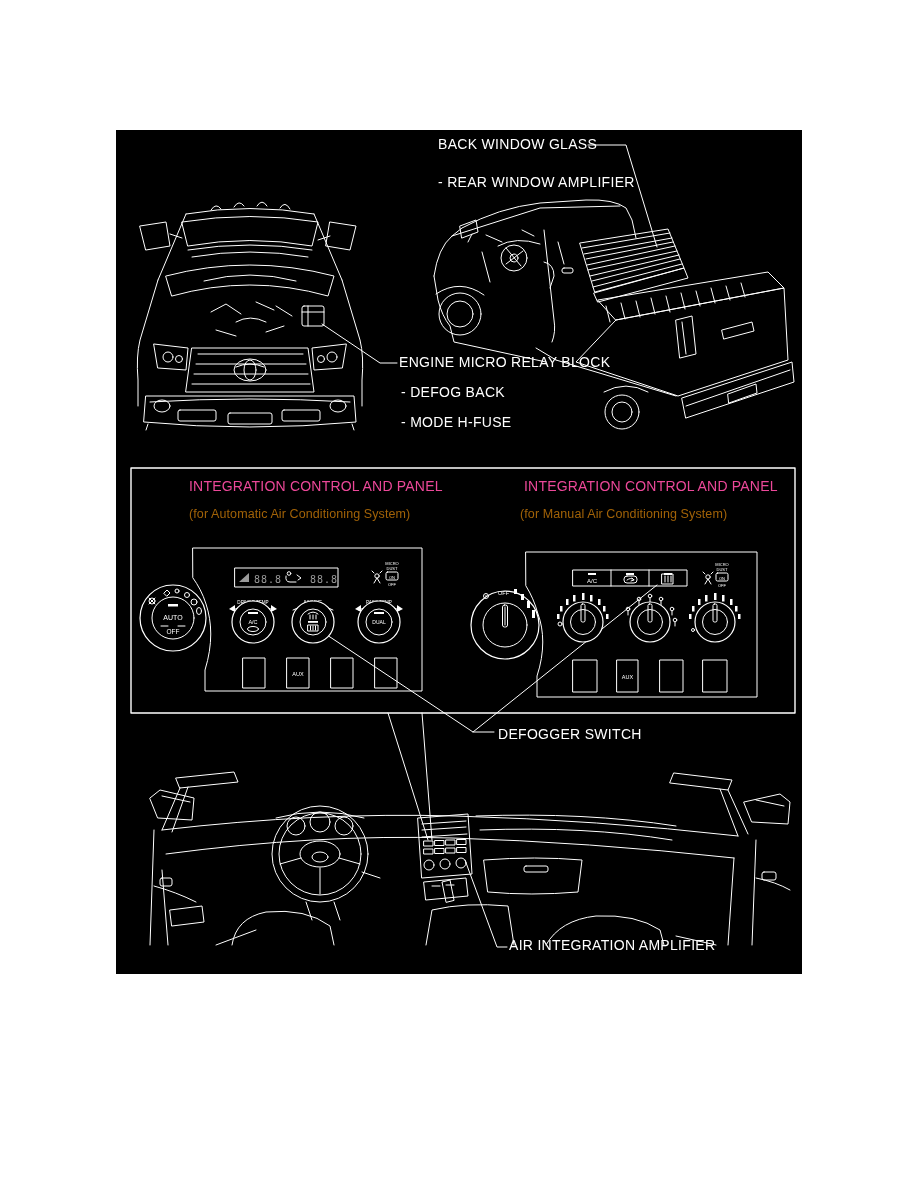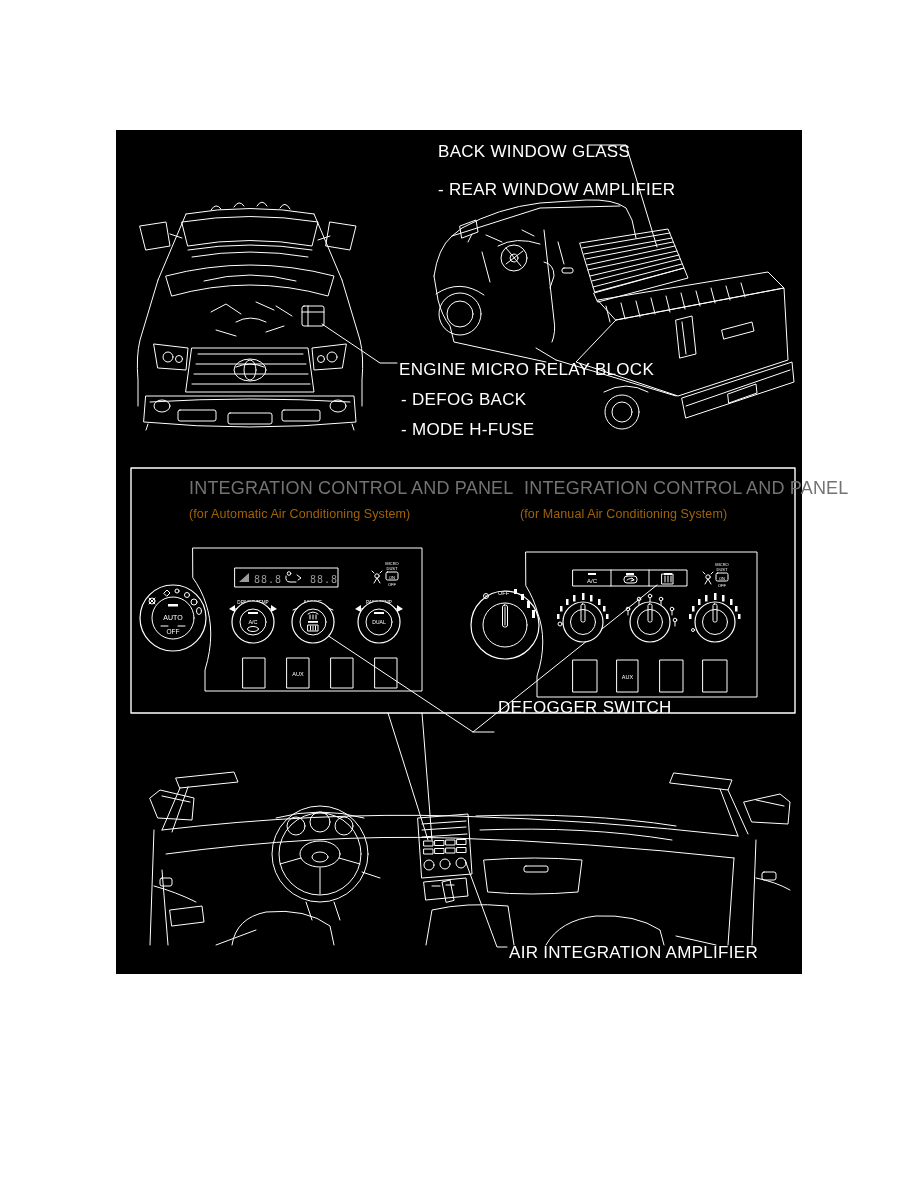--- a/index.html
+++ b/index.html
@@ -1,21 +1,21 @@
 <!DOCTYPE html>
 <html><head>
 <meta charset="utf-8">
 <style>
   html,body{margin:0;padding:0;background:#ffffff;}
   .page{position:relative;width:918px;height:1188px;background:#ffffff;overflow:hidden;
         font-family:"Liberation Sans",sans-serif;}
   .diagram{position:absolute;left:116px;top:130px;width:686px;height:844px;background:#000;}
   .diagram svg{position:absolute;left:0;top:0;}
-  .callout{position:absolute;color:#fff;font-size:17px;line-height:16px;letter-spacing:.3px;white-space:nowrap;margin-top:8px;}
-  .ptitle{position:absolute;color:#737373;font-size:18px;letter-spacing:.2px;white-space:nowrap;}
+  .callout{position:absolute;color:#fff;font-size:14px;line-height:16px;letter-spacing:.3px;white-space:nowrap;}
+  .ptitle{position:absolute;color:#ec4899;font-size:14px;letter-spacing:.2px;white-space:nowrap;}
   .psub{position:absolute;color:#a16207;font-size:12.5px;letter-spacing:.1px;white-space:nowrap;}
   .art{stroke:#fff;stroke-width:1;fill:none;stroke-linecap:round;stroke-linejoin:round;}
   .artbold{stroke:#fff;stroke-width:1.4;fill:none;stroke-linecap:round;stroke-linejoin:round;}
   .knob{stroke:#fff;stroke-width:1.2;fill:#000;}
   .lbl{fill:#fff;font-family:"Liberation Sans",sans-serif;}
   .digits{fill:#9b9b9b;font-family:"DejaVu Sans Mono",monospace;letter-spacing:1px;}
   .gray{fill:#9b9b9b;stroke:none;}
 </style>
 </head>
 <body>
@@ -340,21 +340,21 @@
       <path d="M330,772 L326,752 L334,750 L338,770 Z"></path>
       <path d="M100,815 L140,800 M560,806 L600,815"></path>
     </g>
   </svg>
 
   <div class="callout" style="left:322px;top:6px">BACK WINDOW GLASS</div>
   <div class="callout" style="left:322px;top:44px">- REAR WINDOW AMPLIFIER</div>
   <div class="callout" style="left:283px;top:224px">ENGINE MICRO RELAY BLOCK</div>
   <div class="callout" style="left:285px;top:254px">- DEFOG BACK</div>
   <div class="callout" style="left:285px;top:284px">- MODE H-FUSE</div>
-  <div class="callout" style="left:382px;top:562px">DEFOGGER SWITCH</div>
+  <div class="callout" style="left:382px;top:596px">DEFOGGER SWITCH</div>
   <div class="callout" style="left:393px;top:807px">AIR INTEGRATION AMPLIFIER</div>
 
   <div class="ptitle" style="left:73px;top:348px">INTEGRATION CONTROL AND PANEL</div>
   <div class="psub" style="left:73px;top:377px">(for Automatic Air Conditioning System)</div>
   <div class="ptitle" style="left:408px;top:348px">INTEGRATION CONTROL AND PANEL</div>
   <div class="psub" style="left:404px;top:377px">(for Manual Air Conditioning System)</div>
 
  </div>
 </div>
 

